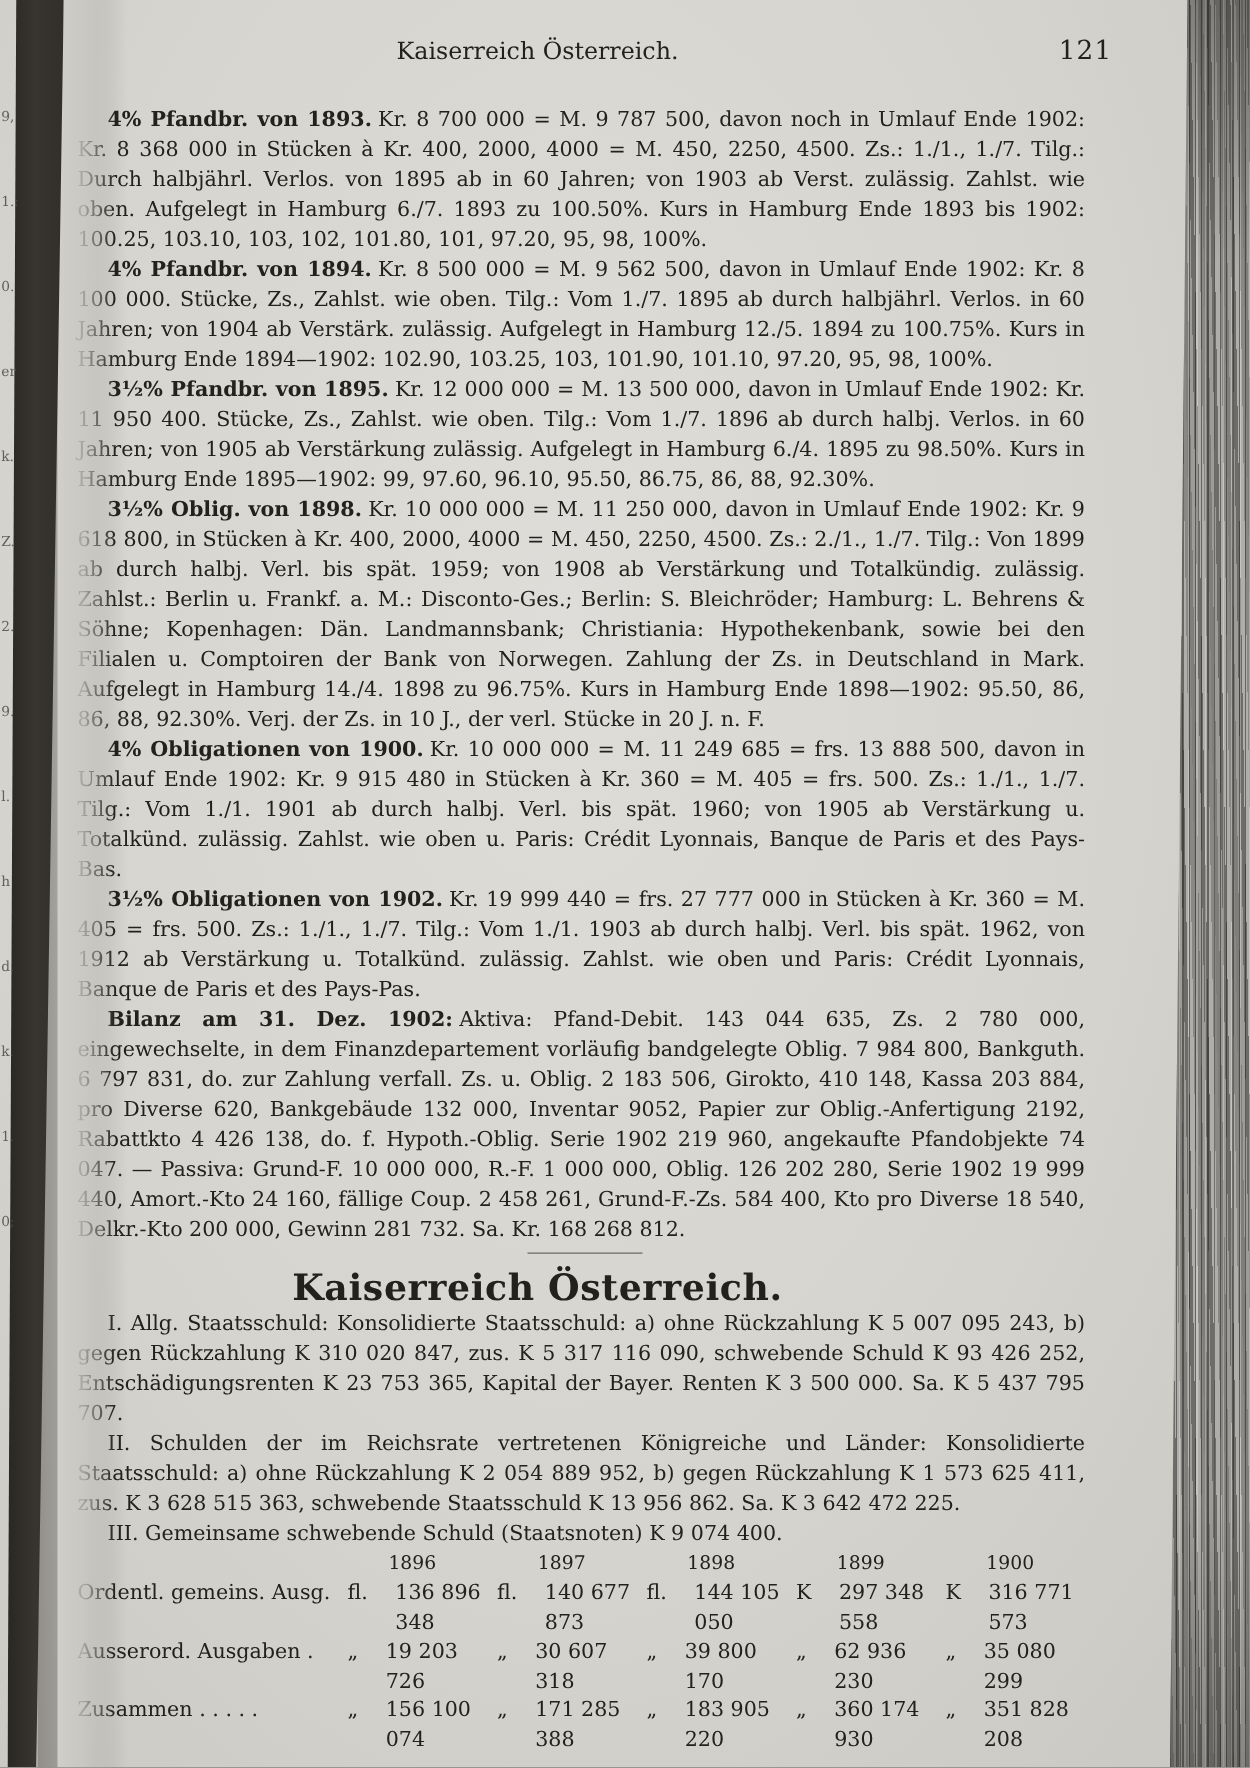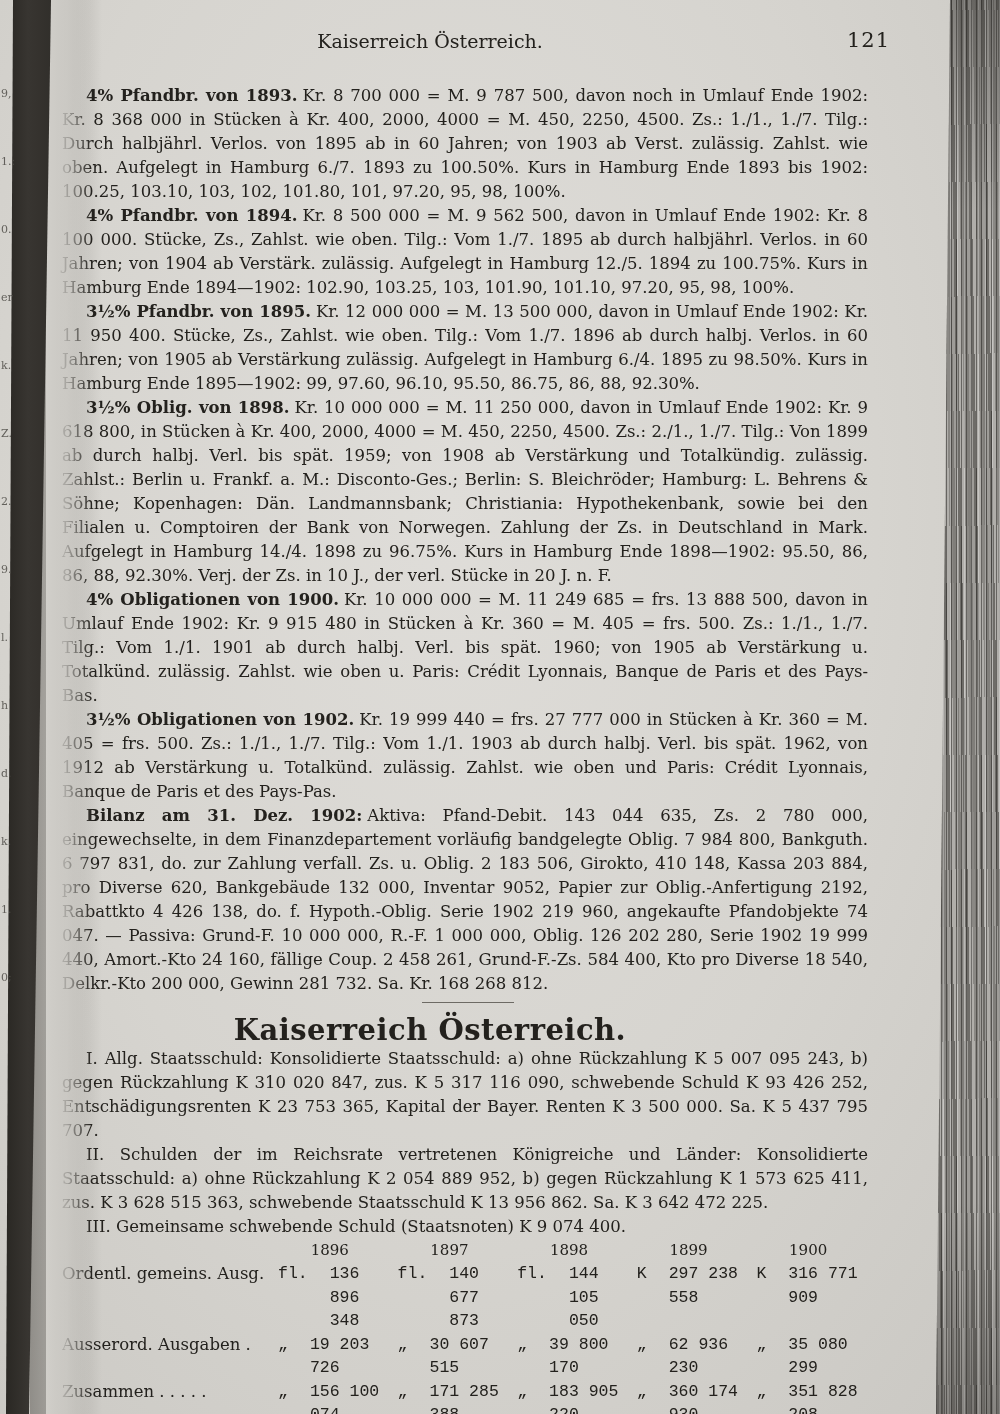--- a/index.html
+++ b/index.html
@@ -52,21 +52,21 @@
   .para { margin:0; font-size:16.5px; line-height:24px; text-align:justify; text-indent:24px; }
   .para b { margin-right:5px; }
   .sec-divider { width:92px; border:0; border-top:1.2px solid #6d6a64; margin:6px auto 4px 360px; }
   .sec-title { margin:10px 70px 0 0; text-align:center; font-size:29px; font-weight:bold; letter-spacing:0.5px; }
   .sec-sub { margin:4px 70px 8px 0; text-align:center; font-size:16.5px; letter-spacing:3px; }
   .tbl-title { margin:8px 70px 0 0; text-align:center; font-size:16.5px; }
   .years { display:flex; margin-left:208px; font-size:15px; line-height:23px; }
   .years span { flex:1; text-align:center; }
   .trow { display:flex; font-size:16.5px; line-height:23.5px; }
   .tlabel { width:208px; flex:none; white-space:nowrap; overflow:hidden; }
-  .tcell { flex:1; display:flex; justify-content:space-between; padding-left:8px;font-family:Liberation Mono, monospace; }
+  .tcell { flex:1; display:flex; justify-content:space-between; padding-left:8px; }
   .tcell i, .bp, .bd { font-style:normal; }
   .tcell .val { font-style:normal;margin-left:22px; }
 </style>
 </head>
 <body>
 
 <div class="page">
 
   <div class="gutter-shadow"></div>
   <div class="left-fade"></div>
@@ -113,36 +113,36 @@
       <span class="tcell">
           <i>fl.</i>
           <i class="val">140 677 873</i>
         </span>
       <span class="tcell">
           <i>fl.</i>
           <i class="val">144 105 050</i>
         </span>
       <span class="tcell">
           <i>K</i>
-          <i class="val">297 238 558</i>
+          <i class="val">297 348 558</i>
         </span>
       <span class="tcell">
           <i>K</i>
-          <i class="val">316 771 909</i>
+          <i class="val">316 771 573</i>
         </span>
     </div>
     <div class="trow">
       <span class="tlabel">Ausserord. Ausgaben  .</span>
       <span class="tcell">
           <i>„</i>
           <i class="val">19 203 726</i>
         </span>
       <span class="tcell">
           <i>„</i>
-          <i class="val">30 607 515</i>
+          <i class="val">30 607 318</i>
         </span>
       <span class="tcell">
           <i>„</i>
           <i class="val">39 800 170</i>
         </span>
       <span class="tcell">
           <i>„</i>
           <i class="val">62 936 230</i>
         </span>
       <span class="tcell">

